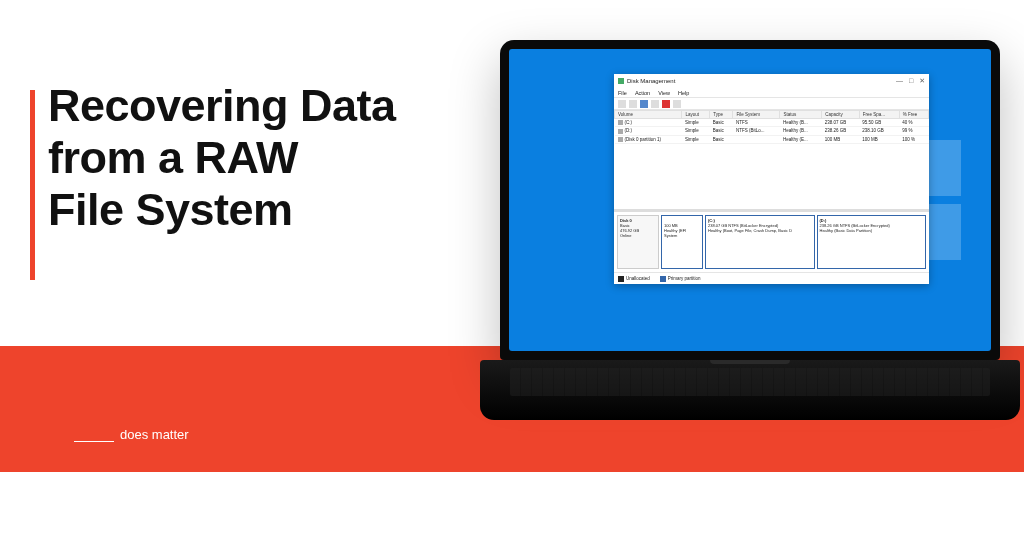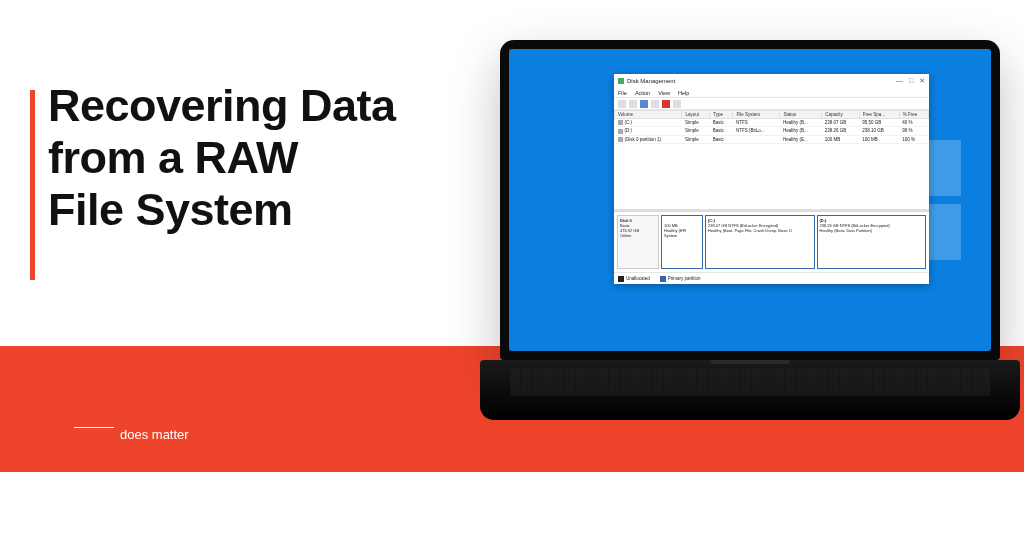--- a/index.html
+++ b/index.html
@@ -3,21 +3,21 @@
 <meta charset="utf-8">
 <style>
 *{margin:0;padding:0;box-sizing:border-box}
 body{width:1024px;height:536px;font-family:Arial,Helvetica,sans-serif;background:#fff;position:relative;overflow:hidden}
 .hero{position:absolute;left:0;top:0;width:1024px;height:472px}
 .red-band{position:absolute;left:0;bottom:0;width:1024px;height:126px;background:#ee442c}
 .accent-bar{position:absolute;left:30px;top:90px;width:5px;height:190px;background:#ee442c}
 .headline{position:absolute;left:48px;top:80px;font-size:45px;font-weight:800;color:#111;line-height:1.15;letter-spacing:-0.5px}
 .logo{position:absolute;left:30px;bottom:30px;color:#fff}
 .logo-main{font-size:40px;font-weight:700;letter-spacing:1px}
-.logo-sub{font-size:13px;font-weight:400;margin-top:-6px;margin-left:44px;display:flex;align-items:flex-start;gap:6px}
+.logo-sub{font-size:13px;font-weight:400;margin-top:-6px;margin-left:44px;display:flex;align-items:flex-end;gap:6px}
 .logo-sub::before{content:"";display:block;flex:0 0 40px;height:1px;background:#fff}
 .laptop{position:absolute;left:500px;top:40px;width:500px;height:380px}
 .screen-bezel{width:500px;height:320px;background:#0a0a0a;border-radius:14px 14px 4px 4px;padding:9px;box-shadow:0 20px 50px rgba(0,0,0,.25)}
 .screen{width:100%;height:100%;background:#0a7fe0;position:relative;border-radius:3px;overflow:hidden}
 .winlogo{position:absolute;right:30px;top:50%;transform:translateY(-50%);width:120px;height:120px;display:grid;grid-template-columns:1fr 1fr;grid-template-rows:1fr 1fr;gap:8px;transform-origin:center;perspective:500px}
 .winlogo div{background:rgba(255,255,255,.22)}
 .dm-window{position:absolute;left:105px;top:25px;width:315px;height:210px;background:#fff;font-size:5px;color:#222;box-shadow:0 2px 8px rgba(0,0,0,.3);display:flex;flex-direction:column}
 .dm-titlebar{display:flex;align-items:center;height:14px;padding:0 4px;font-size:6px}
 .dm-titlebar .ti{width:6px;height:6px;background:#4a6;display:inline-block;margin-right:3px}
 .dm-titlebar .wbtns{margin-left:auto;display:flex;gap:6px;font-size:7px;color:#666}

